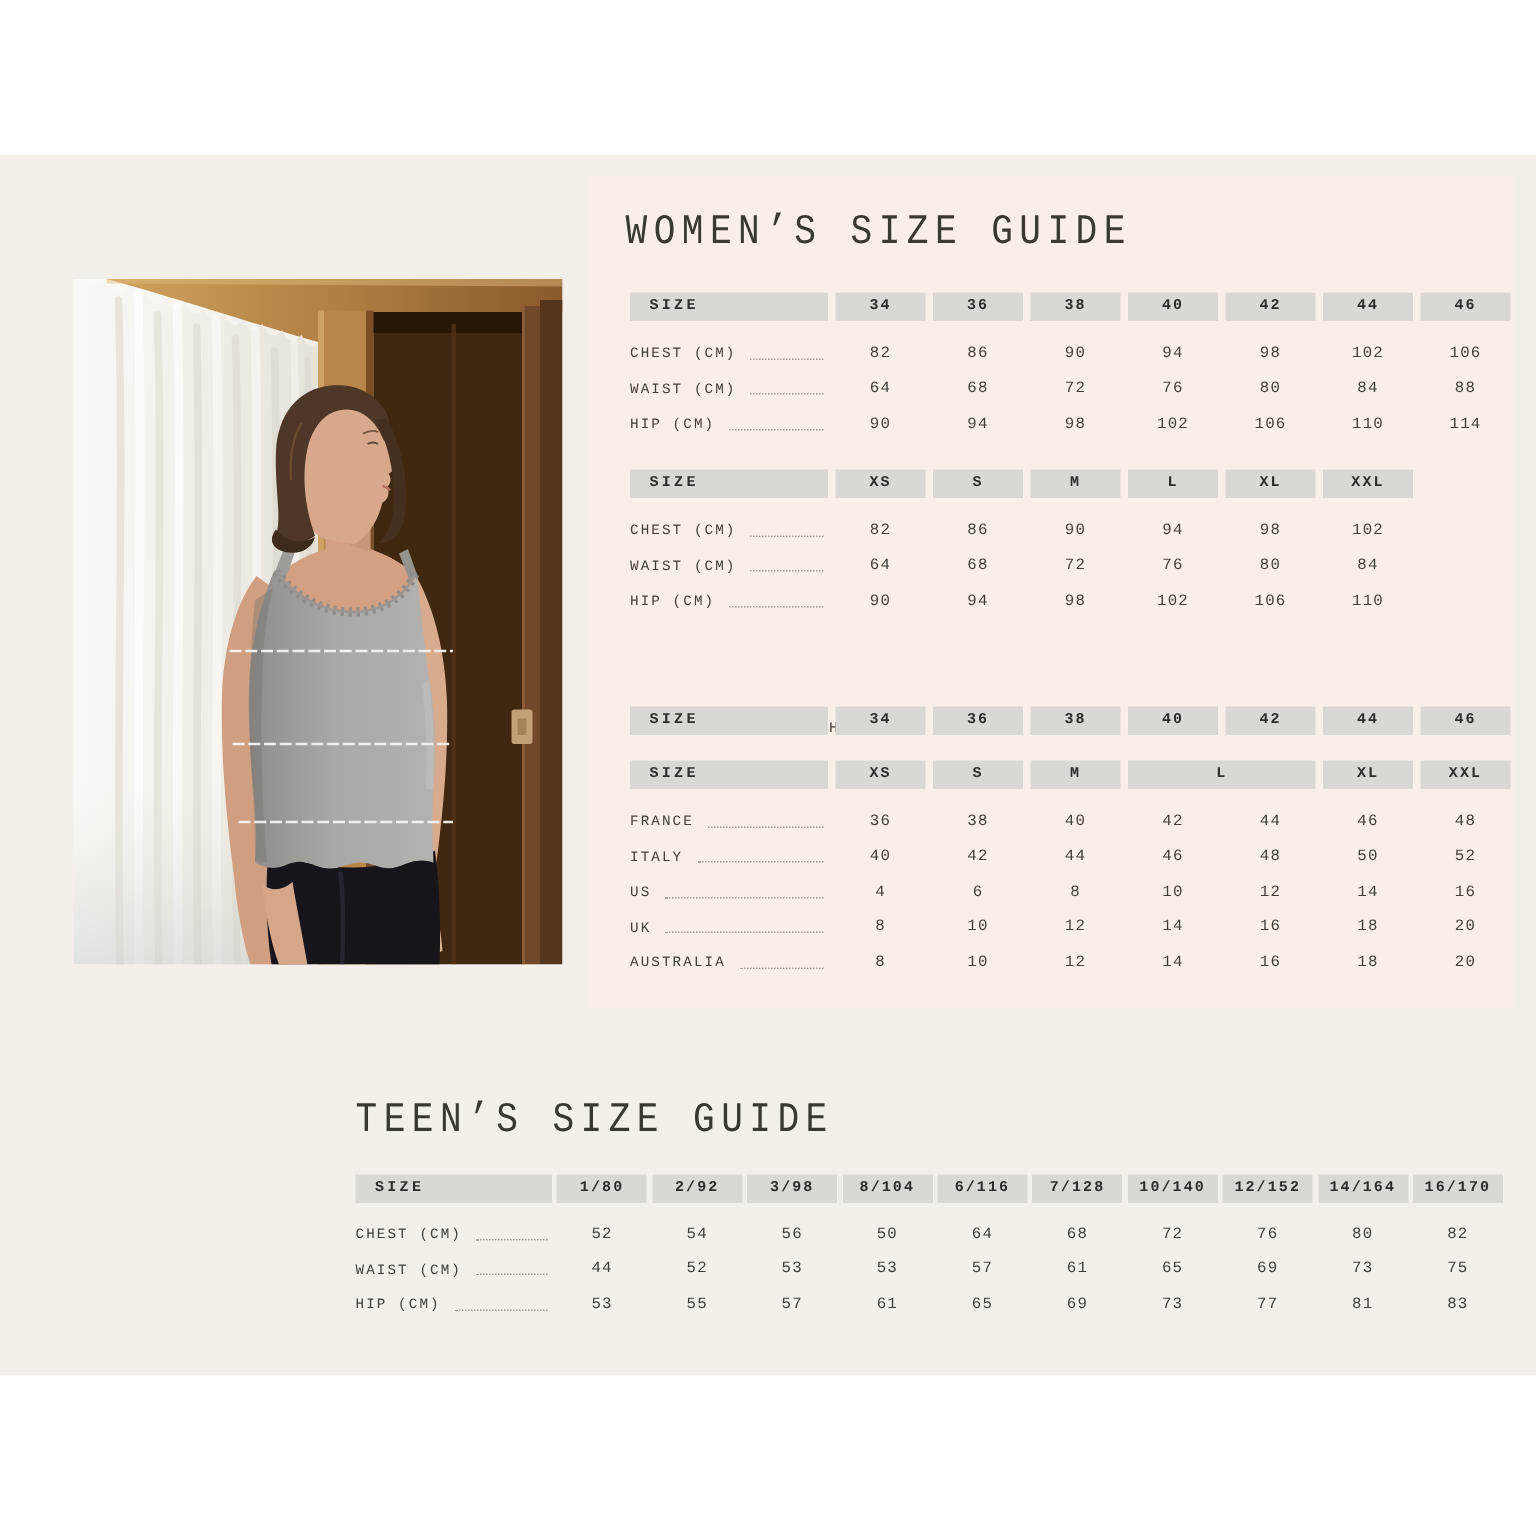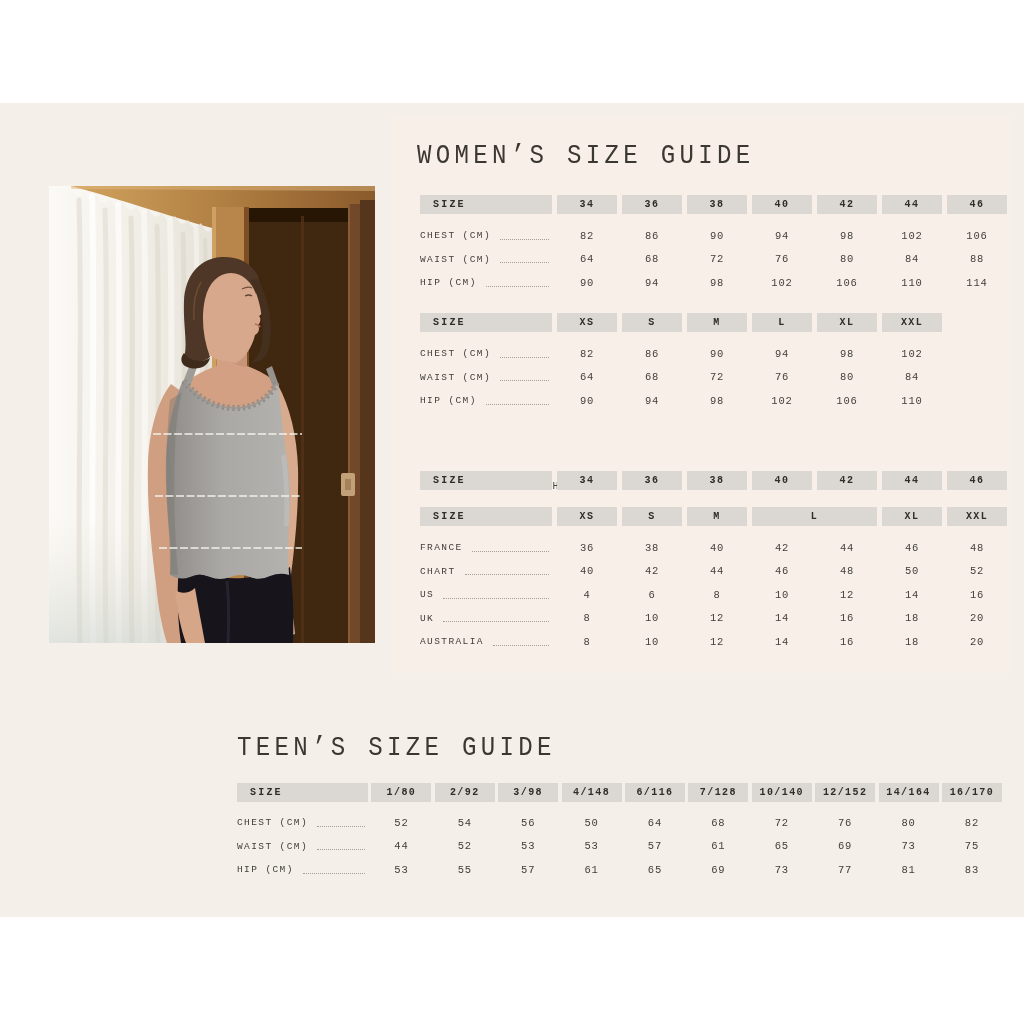--- a/index.html
+++ b/index.html
@@ -256,21 +256,21 @@
         <div class="vcell">36</div>
         <div class="vcell">38</div>
         <div class="vcell">40</div>
         <div class="vcell">42</div>
         <div class="vcell">44</div>
         <div class="vcell">46</div>
         <div class="vcell">48</div>
       </div>
       <div class="trow body">
         <div class="lcell">
-          <span>CHART</span>
+          <span>ITALY</span>
           <span class="leader"></span>
         </div>
         <div class="vcell">40</div>
         <div class="vcell">42</div>
         <div class="vcell">44</div>
         <div class="vcell">46</div>
         <div class="vcell">48</div>
         <div class="vcell">50</div>
         <div class="vcell">52</div>
       </div>
@@ -316,21 +316,21 @@
     </section>
 
   <h1 class="title tt">TEEN’S SIZE GUIDE</h1>
 
   <section class="sizetable tcols" style="left:237px;top:776px">
       <div class="trow head">
         <div class="hcell hlabel">SIZE</div>
         <div class="hcell">1/80</div>
         <div class="hcell">2/92</div>
         <div class="hcell">3/98</div>
-        <div class="hcell">4/148</div>
+        <div class="hcell">8/104</div>
         <div class="hcell">6/116</div>
         <div class="hcell">7/128</div>
         <div class="hcell">10/140</div>
         <div class="hcell">12/152</div>
         <div class="hcell">14/164</div>
         <div class="hcell">16/170</div>
       </div>
       <div class="trow body">
         <div class="lcell">
           <span>CHEST (CM)</span>

